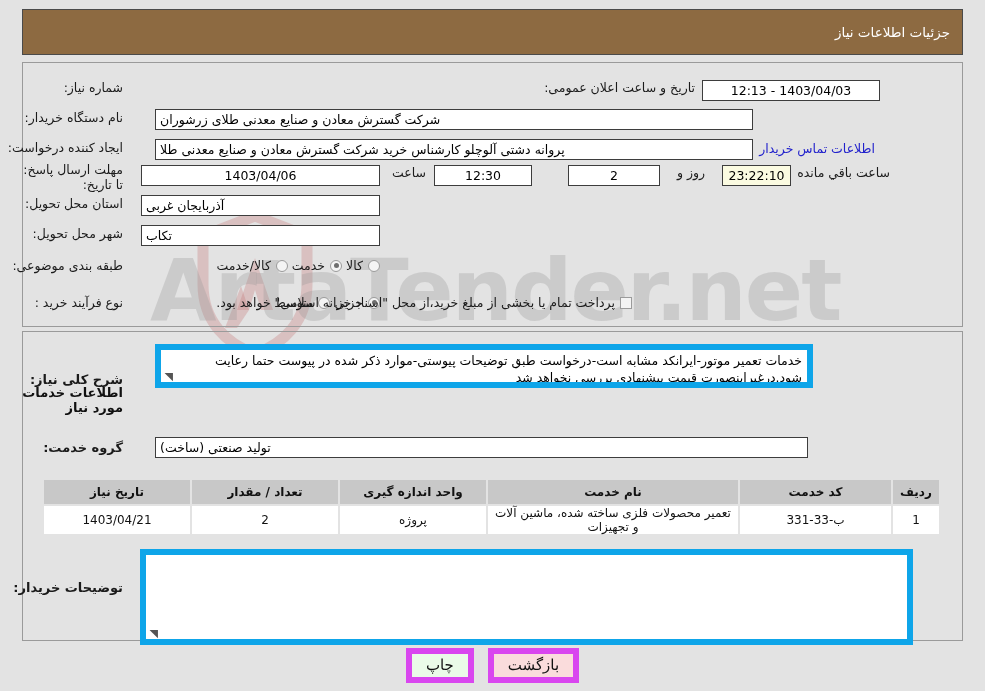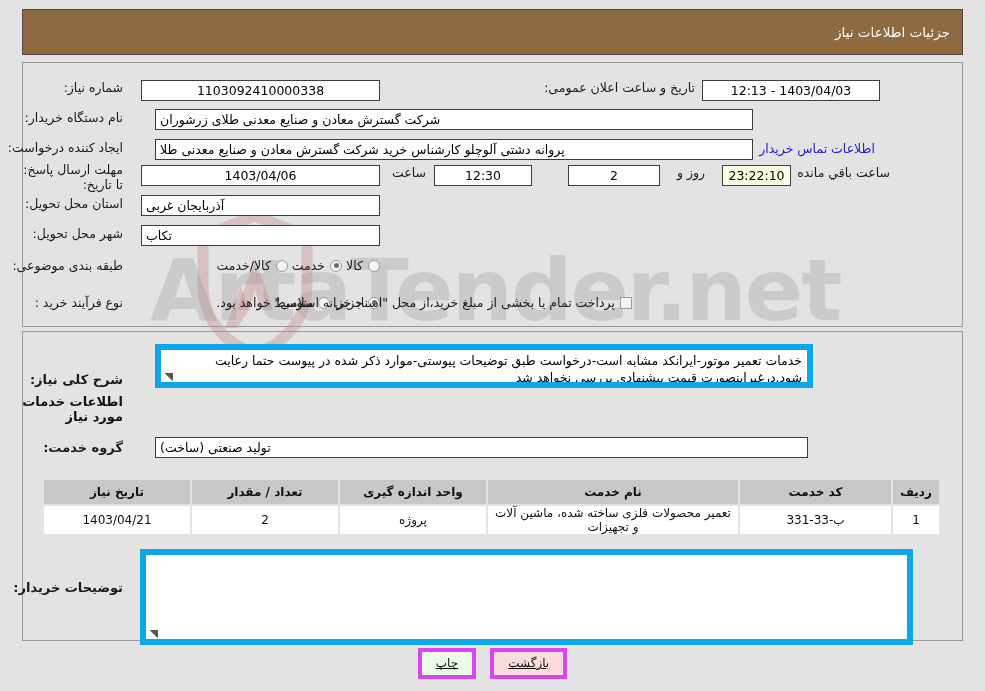--- a/index.html
+++ b/index.html
@@ -199,27 +199,26 @@
   .btn-bar {
     position: absolute;
     left: 0; top: 648px;
     width: 985px;
     display: flex;
     justify-content: center;
     gap: 14px;
     z-index: 5;
   }
   .btn {
-    font-size: 12px;
+    font-size: 15px;
     color: #111;
-    border: 4px solid #d946ef;
+    border: 6px solid #d946ef;
     padding: 3px 14px 4px 14px;
     cursor: pointer;
     line-height: 16px;
-    text-decoration: underline;
   }
   .btn.back  { background: #fadcdc; }
   .btn.print { background: #eafbe8; }
 </style>
 </head>
 <body>
 
 <div id="page">
 
   <div id="watermark">
@@ -235,23 +234,20 @@
     <span>جزئیات اطلاعات نیاز</span>
   </div>
 
   <div class="panel p1"></div>
 
   <div class="panel p2"></div>
 
   <div class="row" style="right:862px; top:80px;">
     <span class="lbl">شماره نیاز:</span>
   </div>
-  <div class="row" style="right:605px; top:80px;">
-    <div class="fld center" style="width:239px;">1103092410000338</div>
-  </div>
   <div class="row" style="right:290px; top:80px;align-items:flex-end;">
     <span class="lbl">تاریخ و ساعت اعلان عمومی:</span>
   </div>
   <div class="row" style="right:105px; top:80px;">
     <div class="fld center" style="width:178px;">1403/04/03 - 12:13</div>
   </div>
 
   <div class="row" style="right:862px; top:110px;">
     <span class="lbl">نام دستگاه خریدار:</span>
   </div>
@@ -347,21 +343,21 @@
   </div>
 
   <div class="row" style="right:862px; top:372px;">
     <span class="lbl" style="font-weight:bold;font-size:13px;">شرح کلی نیاز:</span>
   </div>
   <div class="ta" style="position:absolute; right:172px; top:344px; width:658px; height:44px; z-index:4;">
     <span>خدمات تعمیر موتور-ایرانکد مشابه است-درخواست طبق توضیحات پیوستی-موارد ذکر شده در پیوست حتما رعایت شود.درغیراینصورت قیمت پیشنهادی بررسی نخواهد شد</span>
     <span class="grip">◥</span>
   </div>
 
-  <div class="section-head" style="right:862px; top:394px;">اطلاعات خدمات مورد نیاز</div>
+  <div class="section-head" style="right:862px; top:385px;">اطلاعات خدمات مورد نیاز</div>
 
   <div class="row" style="right:862px; top:440px;">
     <span class="lbl" style="font-weight:bold;font-size:13px;">گروه خدمت:</span>
   </div>
   <div class="fld right" style="position:absolute; right:177px; top:437px; width:653px; z-index:4;">تولید صنعتی (ساخت)</div>
 
   <table class="grid">
     <thead>
       <tr>
         <th style="width:40px;">ردیف</th>

